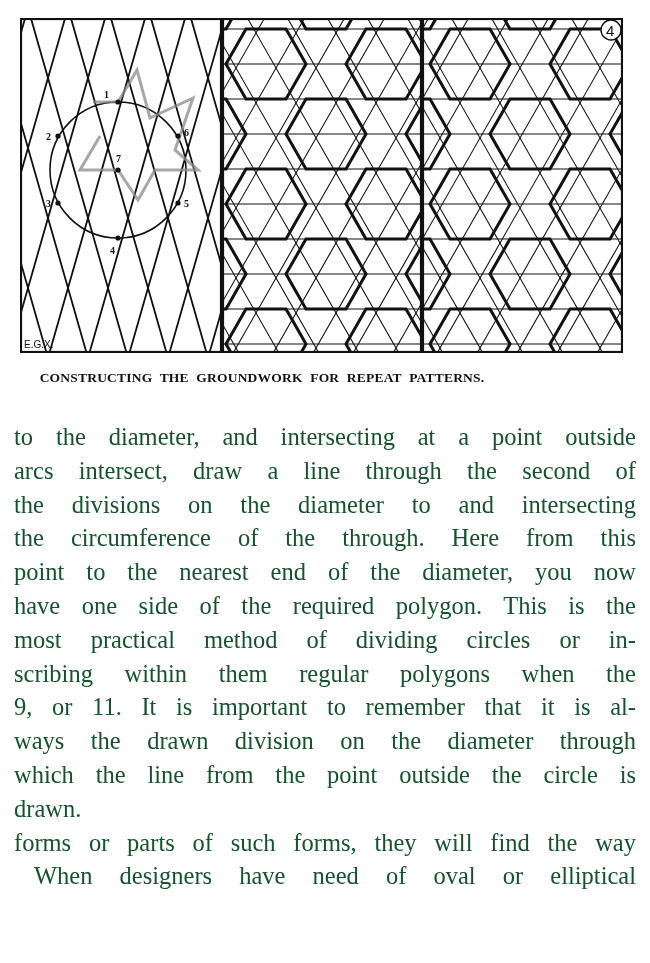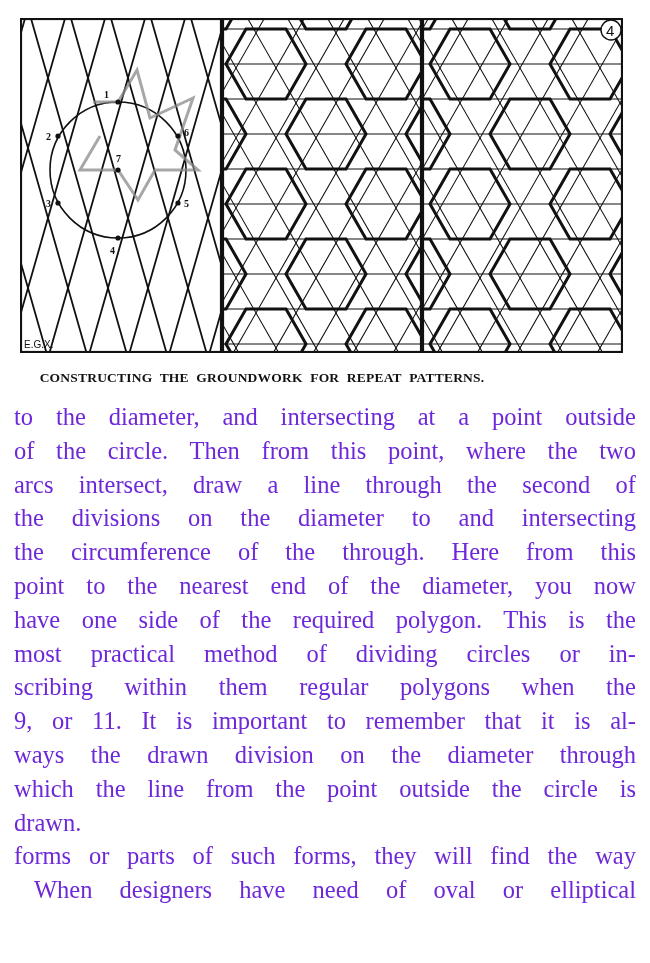--- a/index.html
+++ b/index.html
@@ -1,20 +1,20 @@
 <!DOCTYPE html>
 <html><head>
 <meta charset="utf-8">
 <style>
   html, body { margin: 0; padding: 0; background: #ffffff; }
   body { width: 650px; height: 963px; position: relative; overflow: hidden; font-family: "Liberation Serif", "DejaVu Serif", serif; color: #111; }
   .plate { position: absolute; left: 20px; top: 18px; width: 603px; height: 335px; }
   .plate svg { display: block; }
   .caption { position: absolute; left: 0; top: 370px; width: 524px; text-align: center; font-family: "Liberation Serif", serif; font-weight: bold; font-size: 13.5px; letter-spacing: 0.2px; word-spacing: 4px; color: #111; }
-  .body-text { position: absolute; left: 14px; top: 400px; width: 622px; font-size: 24.5px; line-height: 33.8px; color: #6d28d9; }
+  .body-text { position: absolute; left: 14px; top: 420px; width: 622px; font-size: 24.5px; line-height: 33.8px; color: #14532d; }
   .line { display: block; text-align: justify; text-align-last: justify; white-space: nowrap; height: 33.8px; overflow: visible; }
   .line.last { text-align-last: left; }
   .line.indent { padding-left: 20px; }
 </style>
 </head>
 <body>
 
 <div class="plate">
   <svg id="plate-svg" width="603" height="335" viewBox="0 0 603 335">
       <g>
@@ -368,21 +368,20 @@
       <clipPath id="c3">
         <rect x="402" y="0" width="201" height="335"></rect>
       </clipPath>
     </svg>
 </div>
 
 <div class="caption">CONSTRUCTING THE GROUNDWORK FOR REPEAT PATTERNS.</div>
 
 <div class="body-text">
   <span class="line">to the diameter, and intersecting at a point outside</span>
-  <span class="line">of the circle.  Then from this point, where the two</span>
   <span class="line">arcs intersect, draw a line through the second of</span>
   <span class="line">the divisions on the diameter to and intersecting</span>
   <span class="line">the circumference of the through.  Here from this</span>
   <span class="line">point to the nearest end of the diameter, you now</span>
   <span class="line">have one side of the required polygon.  This is the</span>
   <span class="line">most practical method of dividing circles or in-</span>
   <span class="line">scribing within them regular polygons when the</span>
   <span class="line">9, or 11.  It is important to remember that it is al-</span>
   <span class="line">ways the drawn division on the diameter through</span>
   <span class="line">which the line from the point outside the circle is</span>

